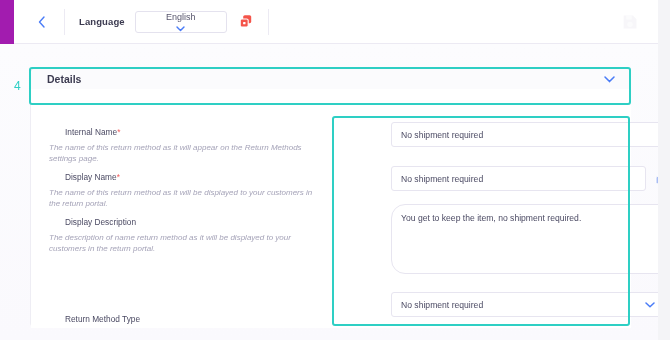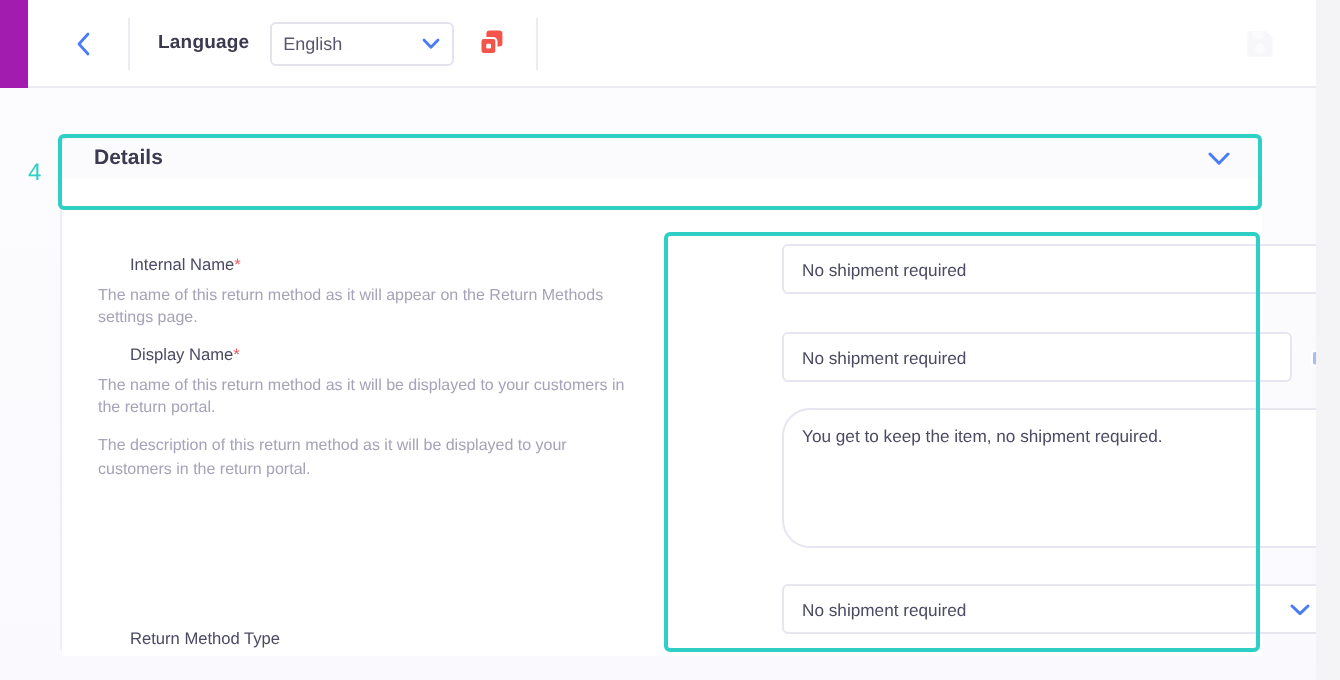--- a/index.html
+++ b/index.html
@@ -85,20 +85,21 @@
     width: 92px;
     height: 22px;
     border: 1px solid #e4e2ee;
     border-radius: 3px;
     background: #ffffff;
     display: flex;
     align-items: center;
     padding: 0 6px;
     cursor: pointer;
     position: relative;
+    flex-direction: column;
   }
   .lang-select .val {
     font-size: 9px;
     color: #58566e;
     flex: 1;
   }
   .chev-blue { color:#4a7cf7; display:flex; align-items:center; }
 
   .dup-red {
     margin-left: 12px;
@@ -203,20 +204,21 @@
     line-height: 1.3;
     margin-bottom: 4px;
     padding-left: 16px;
   }
   .req { color: #f15c5c; }
 
   .fld-help {
     font-size: 8px;
     color: #a5a3b8;
     line-height: 1.45;
+    font-style: italic;
   }
 
   .grp { position: absolute; left: 0; width: 272px; }
   .grp-internal { top: 22px; }
   .grp-display  { top: 67px; }
   .grp-desc     { top: 112px; }
   .grp-type     { top: 197px; margin-top: 12px; }
 
   
   .input-col { position: absolute; left: 312px; top: 0; width: 288px; }
@@ -359,21 +361,22 @@
         </div>
 
         <div class="grp grp-display">
           <div class="fld-label">
             <span>Display Name</span><span class="req">*</span>
           </div>
           <div class="fld-help">The name of this return method as it will be displayed to your customers in the return portal.</div>
         </div>
 
         <div class="grp grp-desc">
-          <div class="fld-help">The description of this return method as it will be displayed to your customers in the return portal.</div>
+          <div class="fld-label">Display Description</div>
+          <div class="fld-help">The description of name return method as it will be displayed to your customers in the return portal.</div>
         </div>
 
         <div class="grp grp-type">
           <div class="fld-label">Return Method Type</div>
         </div>
 
       </div>
 
       <div class="input-col">
 

